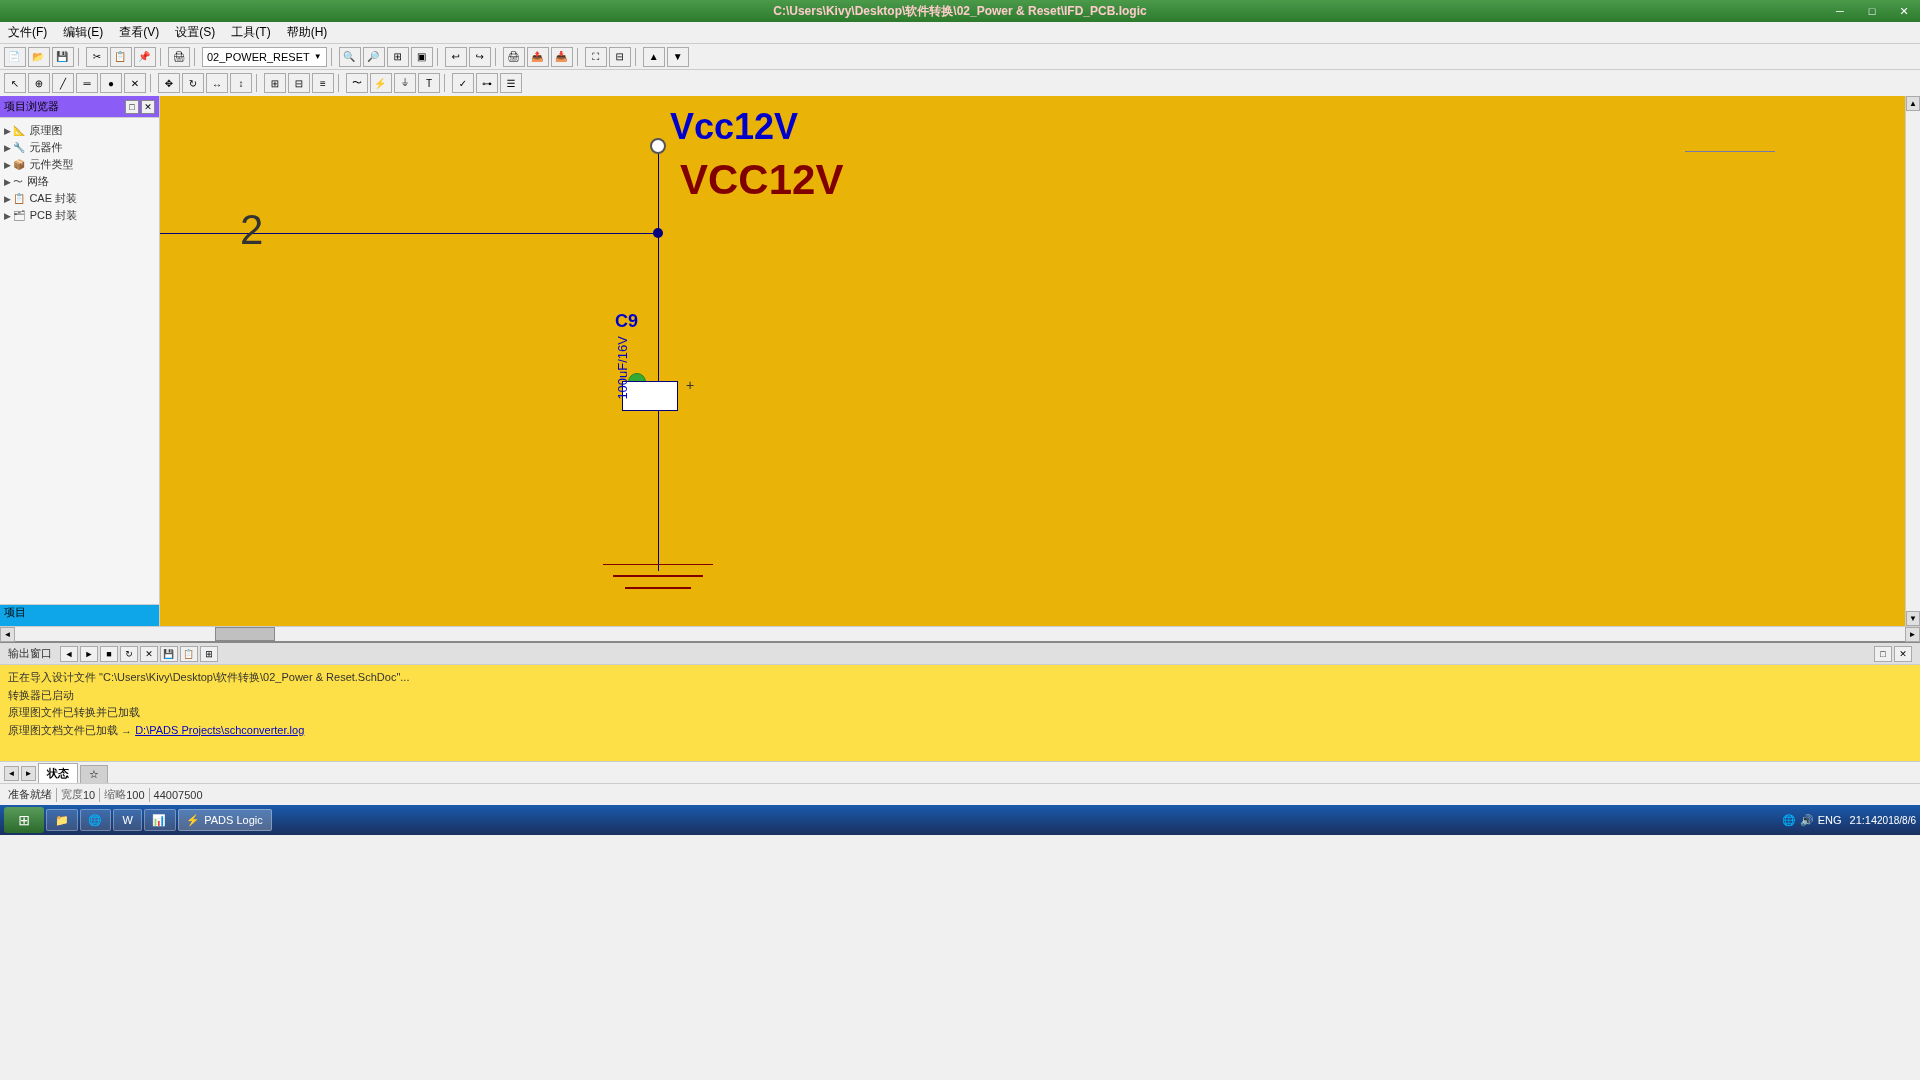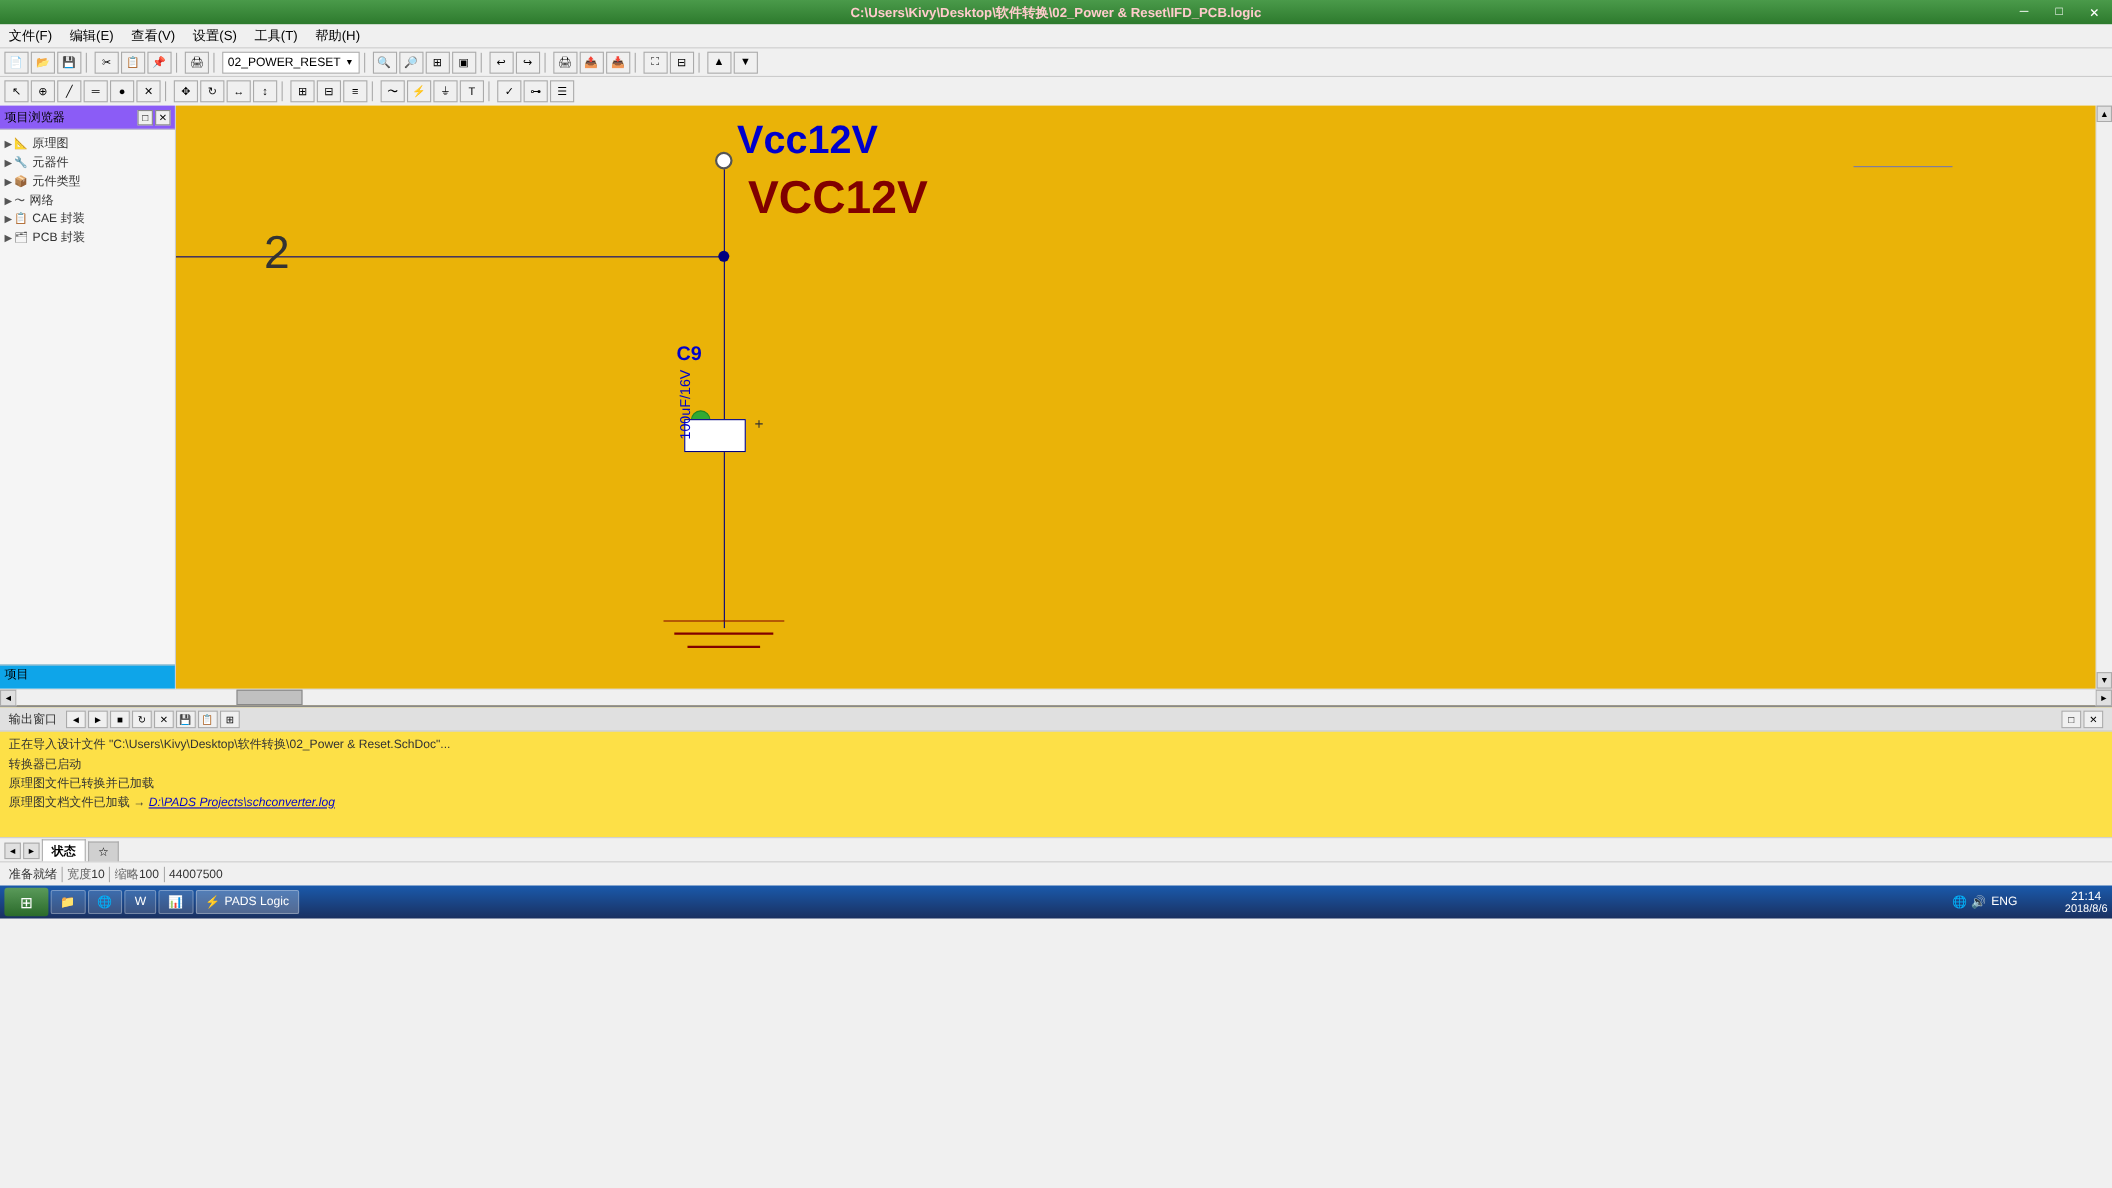--- a/index.html
+++ b/index.html
@@ -244,21 +244,21 @@
       margin-left: auto;
       display: flex;
       gap: 2px;
     }
     #output-content {
       padding: 4px 8px;
       font-size: 11px;
       line-height: 1.6;
     }
     .output-line { color: #333; }
-    .output-link { color: #0000cc; text-decoration: underline; cursor: pointer; font-style: italic; }
+    .output-link { color: #0000cc; text-decoration: underline; cursor: pointer; }
 
     
     #bottom-tabs {
       height: 22px;
       background: #f0f0f0;
       border-top: 1px solid #ccc;
       display: flex;
       align-items: flex-end;
       padding: 0 4px;
       gap: 2px;
@@ -680,18 +680,18 @@
   <div class="task-btn active">
     <span>⚡</span>
     <span>PADS Logic</span>
   </div>
   <div class="task-right">
     <div class="sys-tray">
       <span>🌐</span>
       <span>🔊</span>
       <span>ENG</span>
     </div>
-    <div style="display:flex; flex-direction:column; align-items:center;margin-left:35px;">
+    <div style="display:flex; flex-direction:row; align-items:center;">
       <span>21:14</span>
       <span style="font-size:10px;">2018/8/6</span>
     </div>
   </div>
 </div>
 
 </body></html>

